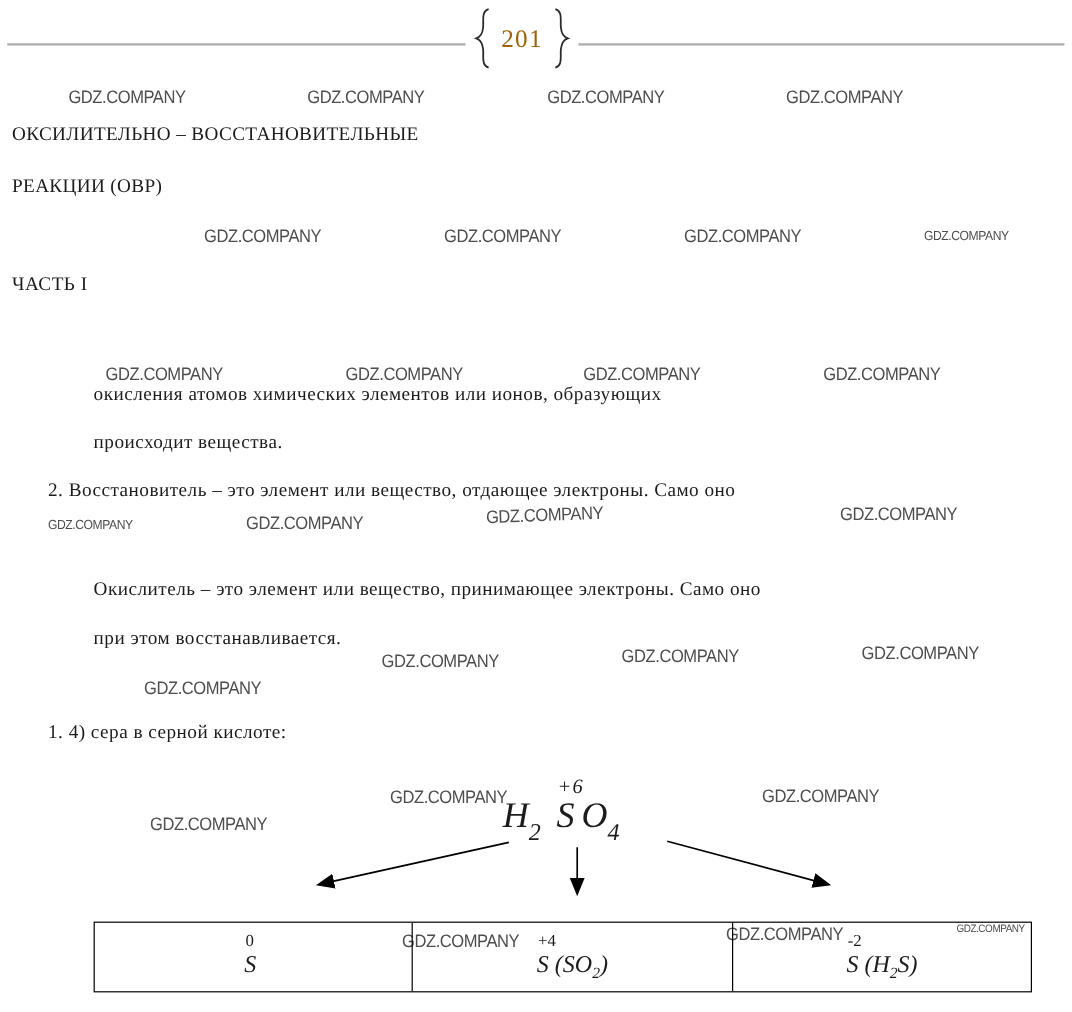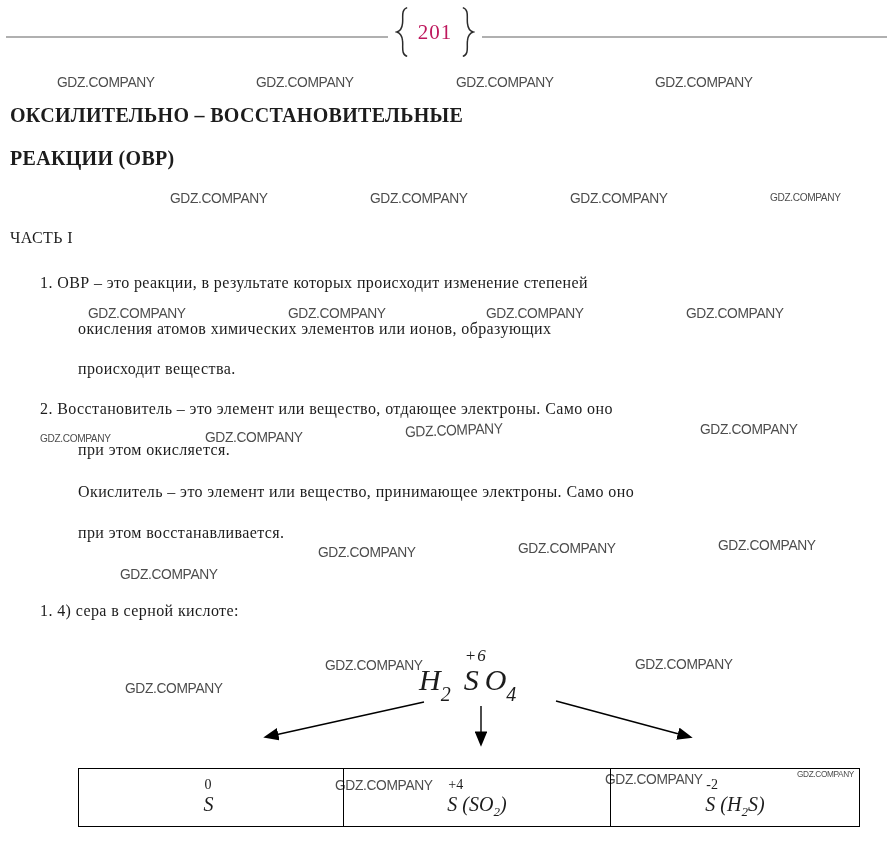--- a/index.html
+++ b/index.html
@@ -6,32 +6,32 @@
   html,body { background:#ffffff; }
   .page {
     position:relative; width:893px; height:843px; background:#fff;
     font-family:"Liberation Serif", serif; color:#1c1c1c; overflow:hidden;
   }
   .top-rule { position:absolute; left:6px; right:6px; top:36px; height:2px; background:#b0b0b0; }
   .page-badge {
     position:absolute; left:388px; top:4px; width:94px; height:56px; background:#fff;
     display:flex; align-items:center; justify-content:center; z-index:3; gap:5px;
   }
-  .page-num { font-size:21px; color:#be185d; padding:0 3px; letter-spacing:1px; }
+  .page-num { font-size:21px; color:#a16207; padding:0 3px; letter-spacing:1px; }
 
   .wm {
     position:absolute; font-family:"Liberation Sans", sans-serif; font-size:15px;
     color:#4d4d4d; letter-spacing:-0.4px; white-space:nowrap;
     transform:scaleX(0.92); transform-origin:left center; z-index:1;
   }
   .wm-sm { font-size:11px; }
   .wm-xs { font-size:9px; }
 
   .t { position:absolute; white-space:nowrap; font-size:16px; letter-spacing:0.4px; z-index:2; line-height:1.15; }
-  .title { font-weight:bold; font-size:20px; letter-spacing:0.3px; }
+  .title { font-weight:normal; font-size:16px; letter-spacing:0.3px; }
 
   .formula {
     position:absolute; left:419px; top:663px; font-style:italic; font-size:30px;
     display:flex; align-items:flex-start; z-index:2; line-height:1.1;
   }
   .f-sub { font-size:20px; margin-top:20px; font-style:italic; }
   .s-wrap { position:relative; display:inline-block; margin:0 6px 0 13px; }
   .s-charge { position:absolute; top:-16px; left:1px; font-size:17px; letter-spacing:1px; white-space:nowrap; }
 
   .arrows { position:absolute; left:0; top:694px; z-index:2; }
@@ -100,26 +100,24 @@
 
   <span class="wm" style="left:335px;top:776px">GDZ.COMPANY</span>
   <span class="wm" style="left:605px;top:770px">GDZ.COMPANY</span>
   <span class="wm wm-xs" style="left:797px;top:769px">GDZ.COMPANY</span>
 
   <div class="t title" style="left:10px;top:104px">ОКСИЛИТЕЛЬНО – ВОССТАНОВИТЕЛЬНЫЕ</div>
   <div class="t title" style="left:10px;top:147px">РЕАКЦИИ (ОВР)</div>
 
   <div class="t" style="left:10px;top:229px">ЧАСТЬ I</div>
 
-  <div class="t" style="left:40px;top:274px">1. ОВР – это реакции, в результате которых происходит изменение степеней</div>
   <div class="t" style="left:78px;top:320px">окисления атомов химических элементов или ионов, образующих</div>
   <div class="t" style="left:78px;top:360px">происходит вещества.</div>
 
   <div class="t" style="left:40px;top:400px">2. Восстановитель – это элемент или вещество, отдающее электроны. Само оно</div>
-  <div class="t" style="left:78px;top:441px">при этом окисляется.</div>
   <div class="t" style="left:78px;top:524px">при этом восстанавливается.</div>
   <div class="t" style="left:78px;top:483px">Окислитель – это элемент или вещество, принимающее электроны. Само оно</div>
 
   <div class="t" style="left:40px;top:602px">1. 4) сера в серной кислоте:</div>
 
   <div class="formula">
     <span>H</span>
     <span class="f-sub">2</span>
     <span class="s-wrap">
       <span class="s-charge">+6</span>

